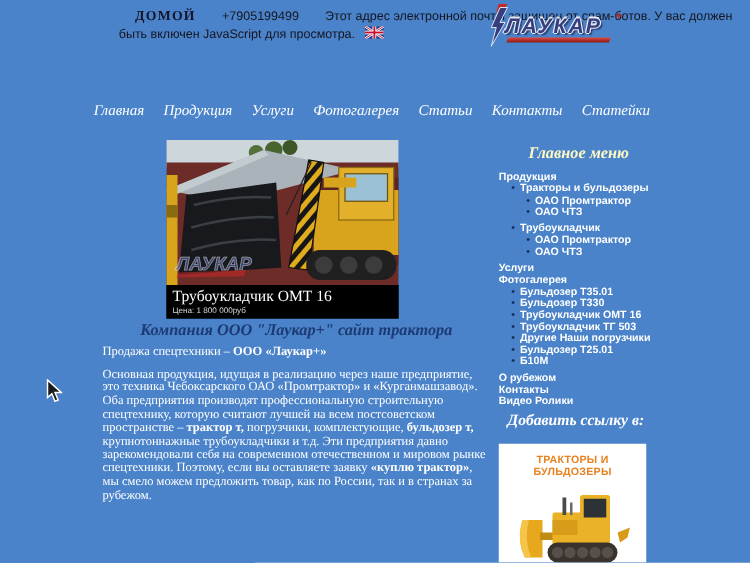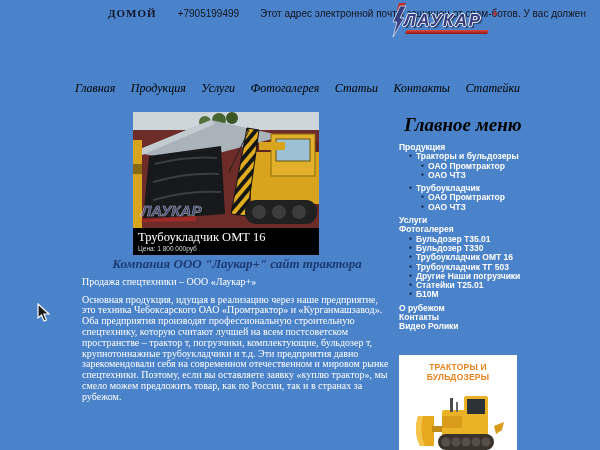--- a/index.html
+++ b/index.html
@@ -17,39 +17,39 @@
   
   .logo{position:absolute;left:390px;top:2px;width:118px;height:38px;}
   .logo-bolt{position:absolute;left:0;top:1px;}
   .logo-text{position:absolute;left:14px;top:9px;font-weight:bold;font-style:italic;font-size:17px;letter-spacing:1.5px;color:#353e7e;
     text-shadow:-1px 0 0 #e6e9f4,1px 0 0 #e6e9f4,0 -1px 0 #e6e9f4,0 1px 0 #e6e9f4,2px 2px 1px rgba(15,15,40,.55);}
   .logo-bar{position:absolute;left:16px;top:28px;width:82px;height:3.5px;background:linear-gradient(#e04a42,#8e1612);transform:skewX(-20deg);}
   .logo-plus{position:absolute;left:102px;top:6px;color:#c22a28;font-size:10px;font-weight:bold;}
 
   
   .main-nav{position:absolute;left:75px;top:81px;width:445px;display:flex;justify-content:space-between;}
-  .nav-item{font-family:"Liberation Serif",serif;font-style:italic;font-size:12px;color:#000000;}
+  .nav-item{font-family:"Liberation Serif",serif;font-style:italic;font-size:12px;color:#ffffff;}
 
   
   .featured{position:absolute;left:133px;top:112px;width:186px;display:block;}
   .photo{width:186px;height:116px;overflow:hidden;line-height:0;}
   .caption{background:#000;color:#fff;padding:2px 5px 3px;}
   .caption-title{font-family:"Liberation Serif",serif;font-size:12.5px;line-height:14px;}
   .caption-price{font-size:6.5px;color:#d8d8d8;margin-top:1px;}
 
   
   .content{position:absolute;left:82px;top:259px;width:310px;color:#ffffff;
     font-family:"Liberation Serif",serif;font-size:10px;line-height:10.8px;}
   .page-title{margin:0 0 7px;font-size:13px;font-weight:bold;font-style:italic;color:#1c3a73;text-align:center;}
   .content p{margin:0 0 7px;}
-  .content b{font-weight:normal;margin-top:13px;}
+  .content b{font-weight:bold;margin-top:13px;}
 
   
   .sidebar{position:absolute;left:397px;top:114px;width:132px;}
-  .sidebar-title{margin:0 0 7px;font-family:"Liberation Serif",serif;font-size:19px;font-weight:bold;font-style:italic;color:#000000;text-align:center;}
+  .sidebar-title{margin:0 0 7px;font-family:"Liberation Serif",serif;font-size:13px;font-weight:bold;font-style:italic;color:#fef9c3;text-align:center;}
   .menu{display:block;}
   .menu-item{display:flex;align-items:baseline;color:#ffffff;font-size:8.5px;font-weight:bold;line-height:9.3px;}
   .menu-item.level0{padding-left:2px;}
   .menu-item.level1{padding-left:12px;}
   .menu-item.level2{padding-left:24px;}
   .menu-item.gap{margin-top:4px;}
   .bullet{color:#162f5c;margin-right:4px;font-size:8.5px;}
 
   .addlink{position:absolute;left:406px;top:329px;margin:0;font-family:"Liberation Serif",serif;font-size:12.5px;font-weight:bold;font-style:italic;color:#ffffff;}
 
@@ -60,20 +60,31 @@
 
   .cursor{position:absolute;left:37px;top:303px;}
 </style>
 </head>
 <body>
 
 <div class="page">
 
   <div class="topline1">
     <a href="#" class="home">ДОМОЙ</a><span class="phone">+7905199499</span><span>Этот адрес электронной почты защищен от спам-ботов. У вас должен</span>
+  </div>
+  <div class="topline2">
+    <span>быть включен JavaScript для просмотра.</span><span class="flag"><svg width="15" height="10" viewBox="0 0 60 40">
+          <rect width="60" height="40" fill="#1e3c8c"></rect>
+          <path d="M0,0 L60,40 M60,0 L0,40" stroke="#ffffff" stroke-width="8"></path>
+          <path d="M0,0 L60,40 M60,0 L0,40" stroke="#c8102e" stroke-width="3"></path>
+          <rect x="24" width="12" height="40" fill="#ffffff"></rect>
+          <rect y="14" width="60" height="12" fill="#ffffff"></rect>
+          <rect x="27" width="6" height="40" fill="#c8102e"></rect>
+          <rect y="17" width="60" height="6" fill="#c8102e"></rect>
+        </svg></span>
   </div>
 
   <a href="#" class="logo">
     <svg class="logo-bolt" width="18" height="36" viewBox="0 0 18 36">
       <polygon points="9,0 16,0 12,7 7,7" fill="#c22a28"></polygon>
       <polygon points="10,3 16,3 10,15 14,15 3,34 7,19 3,19" fill="#353e7e" stroke="#dfe3f0" stroke-width="0.8"></polygon>
     </svg>
     <span class="logo-text">ЛАУКАР</span>
     <span class="logo-plus">+</span>
     <div class="logo-bar"></div>
@@ -190,38 +201,39 @@
         <a href="#" class="menu-item level1">
           <span class="bullet">•</span>
           <span>Трубоукладчик ТГ 503</span>
         </a>
         <a href="#" class="menu-item level1">
           <span class="bullet">•</span>
           <span>Другие Наши погрузчики</span>
         </a>
         <a href="#" class="menu-item level1">
           <span class="bullet">•</span>
-          <span>Статейки Т25.01</span>
+          <span>Бульдозер Т25.01</span>
         </a>
         <a href="#" class="menu-item level1">
           <span class="bullet">•</span>
           <span>Б10М</span>
         </a>
         <a href="#" class="menu-item level0 gap">
           <span>О рубежом</span>
         </a>
         <a href="#" class="menu-item level0">
           <span>Контакты</span>
         </a>
         <a href="#" class="menu-item level0">
           <span>Видео Ролики</span>
         </a>
       </div>
   </aside>
 
+  <h3 class="addlink">Добавить ссылку в:</h3>
 
   <a href="#" class="banner">
     <div class="banner-title">ТРАКТОРЫ И БУЛЬДОЗЕРЫ</div>
     <svg class="banner-img" width="96" height="62" viewBox="0 0 96 62">
       <path d="M8,26 Q3,42 10,56 L24,56 L24,26 Z" fill="#e7a81d"></path>
       <path d="M8,26 Q3,42 10,56 L15,56 Q9,42 13,26 Z" fill="#f4c54a"></path>
       <rect x="22" y="36" width="14" height="6" fill="#c08c14"></rect>
       <rect x="32" y="20" width="46" height="28" rx="2" fill="#e9b227"></rect>
       <rect x="32" y="26" width="20" height="12" fill="#d89c1a"></rect>
       <rect x="54" y="6" width="24" height="26" rx="2" fill="#e9b227"></rect>

